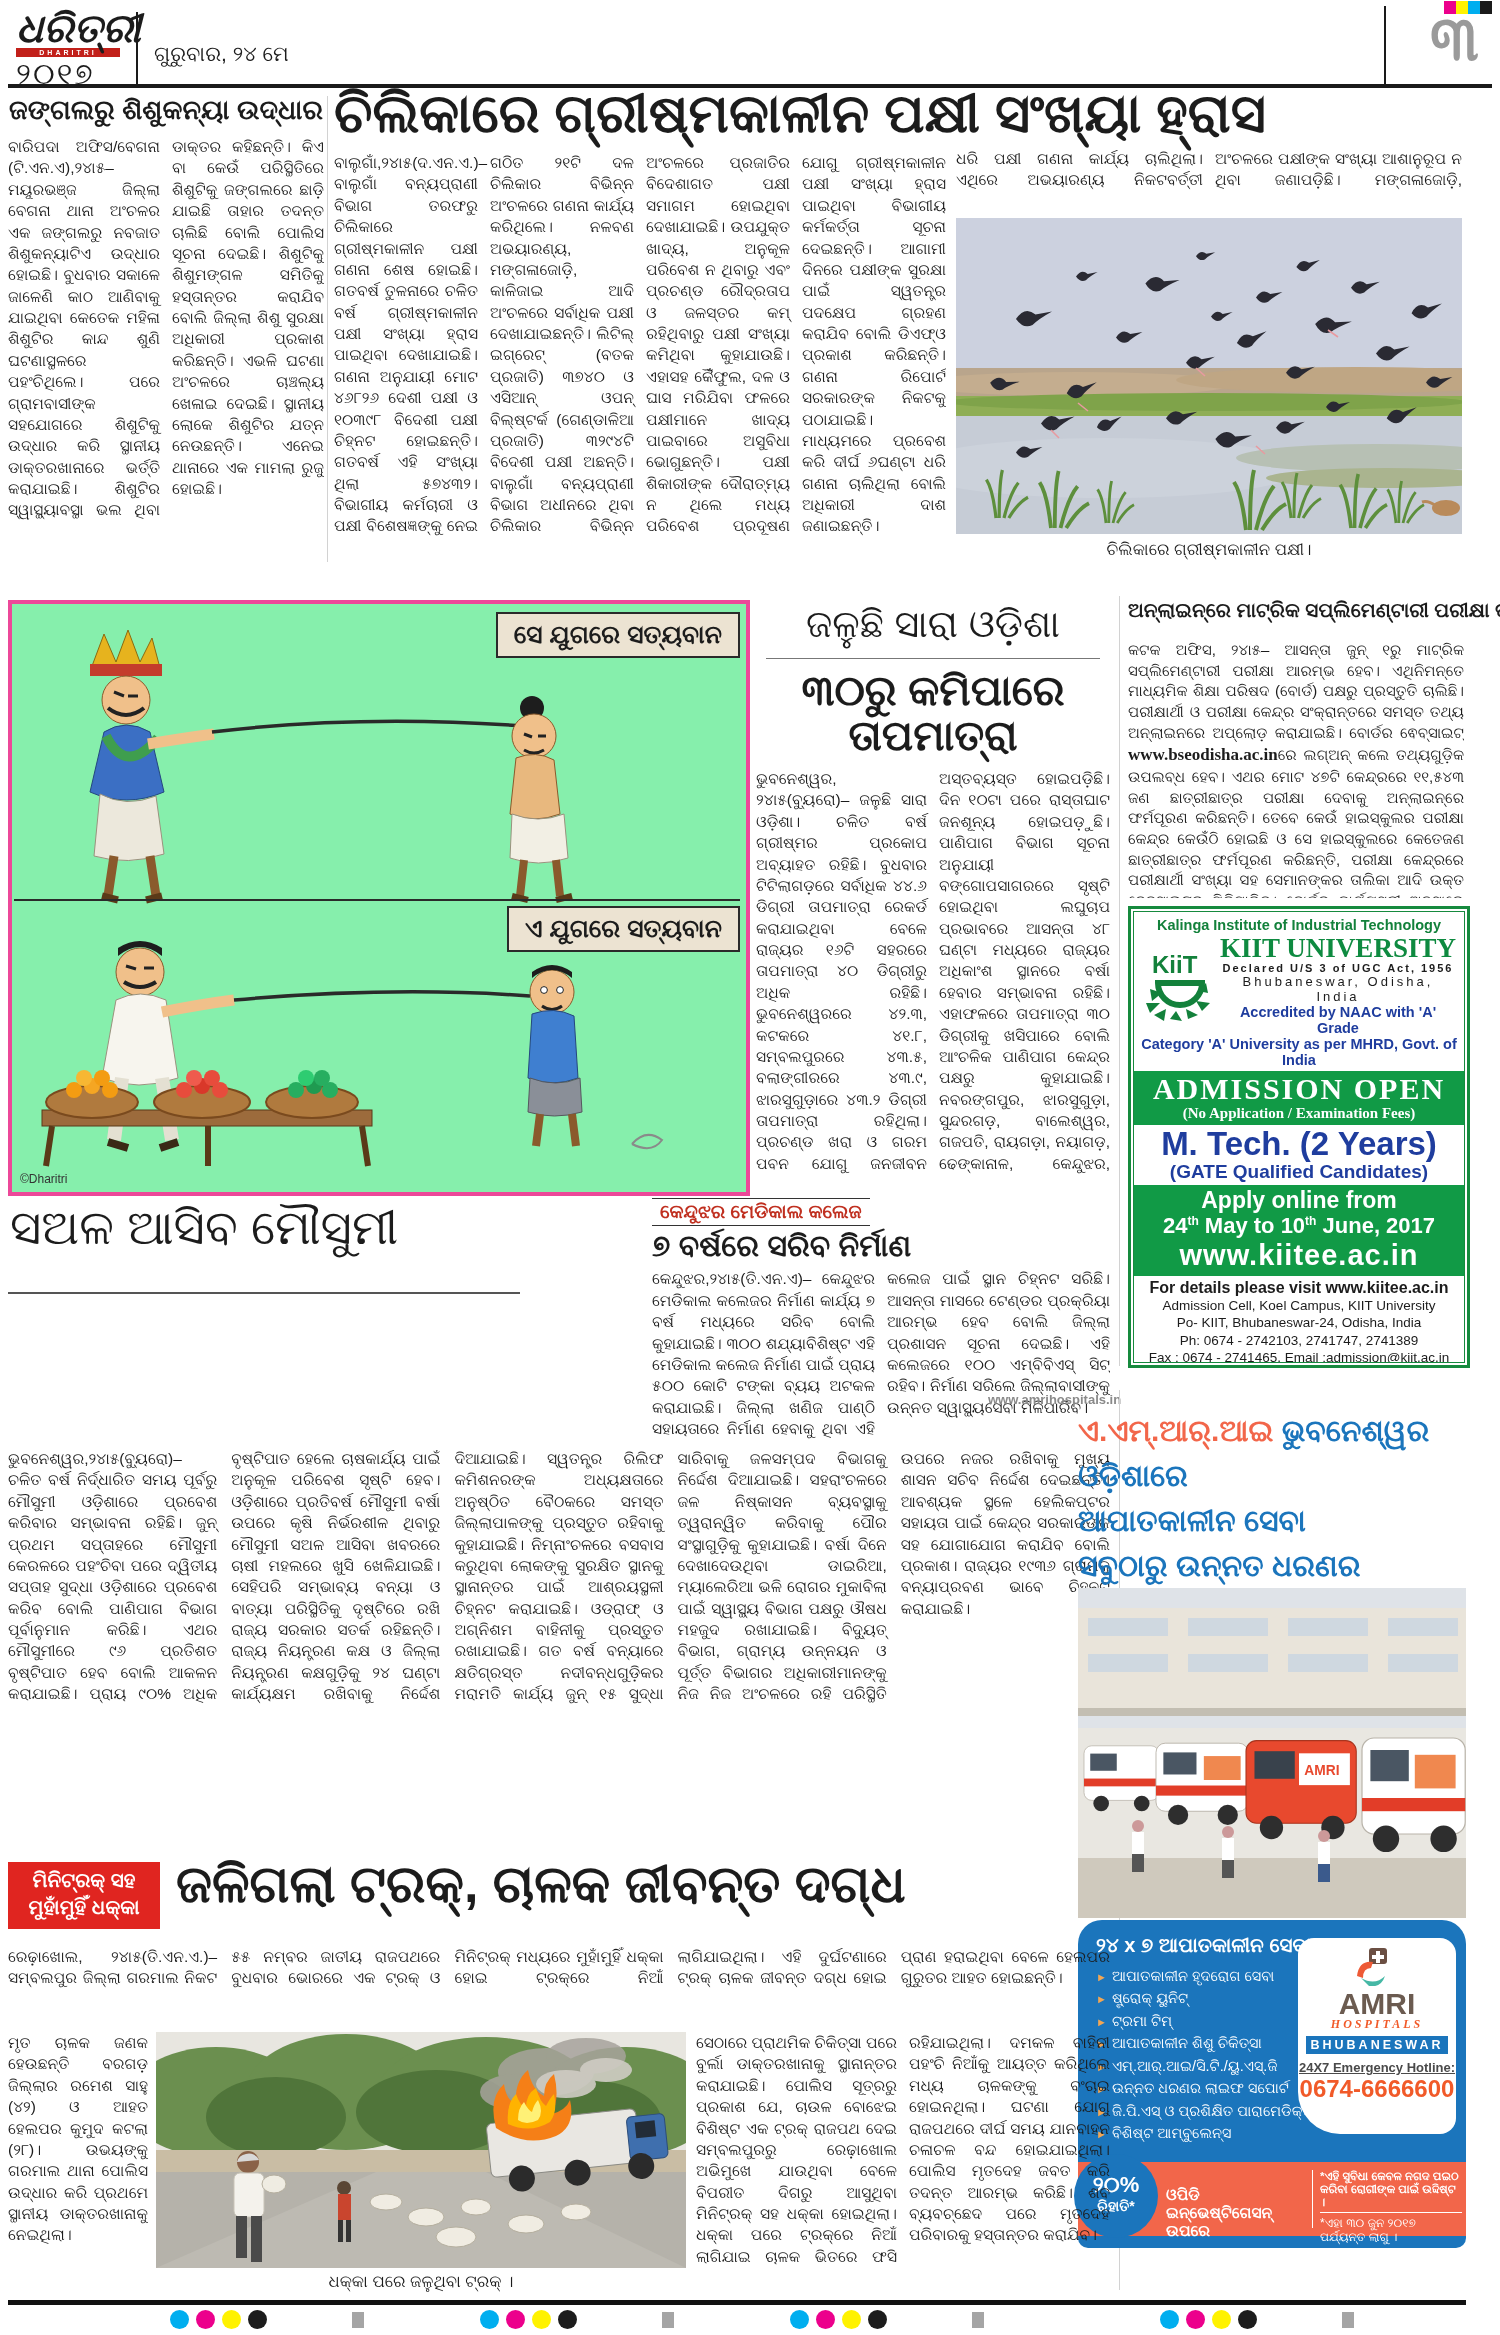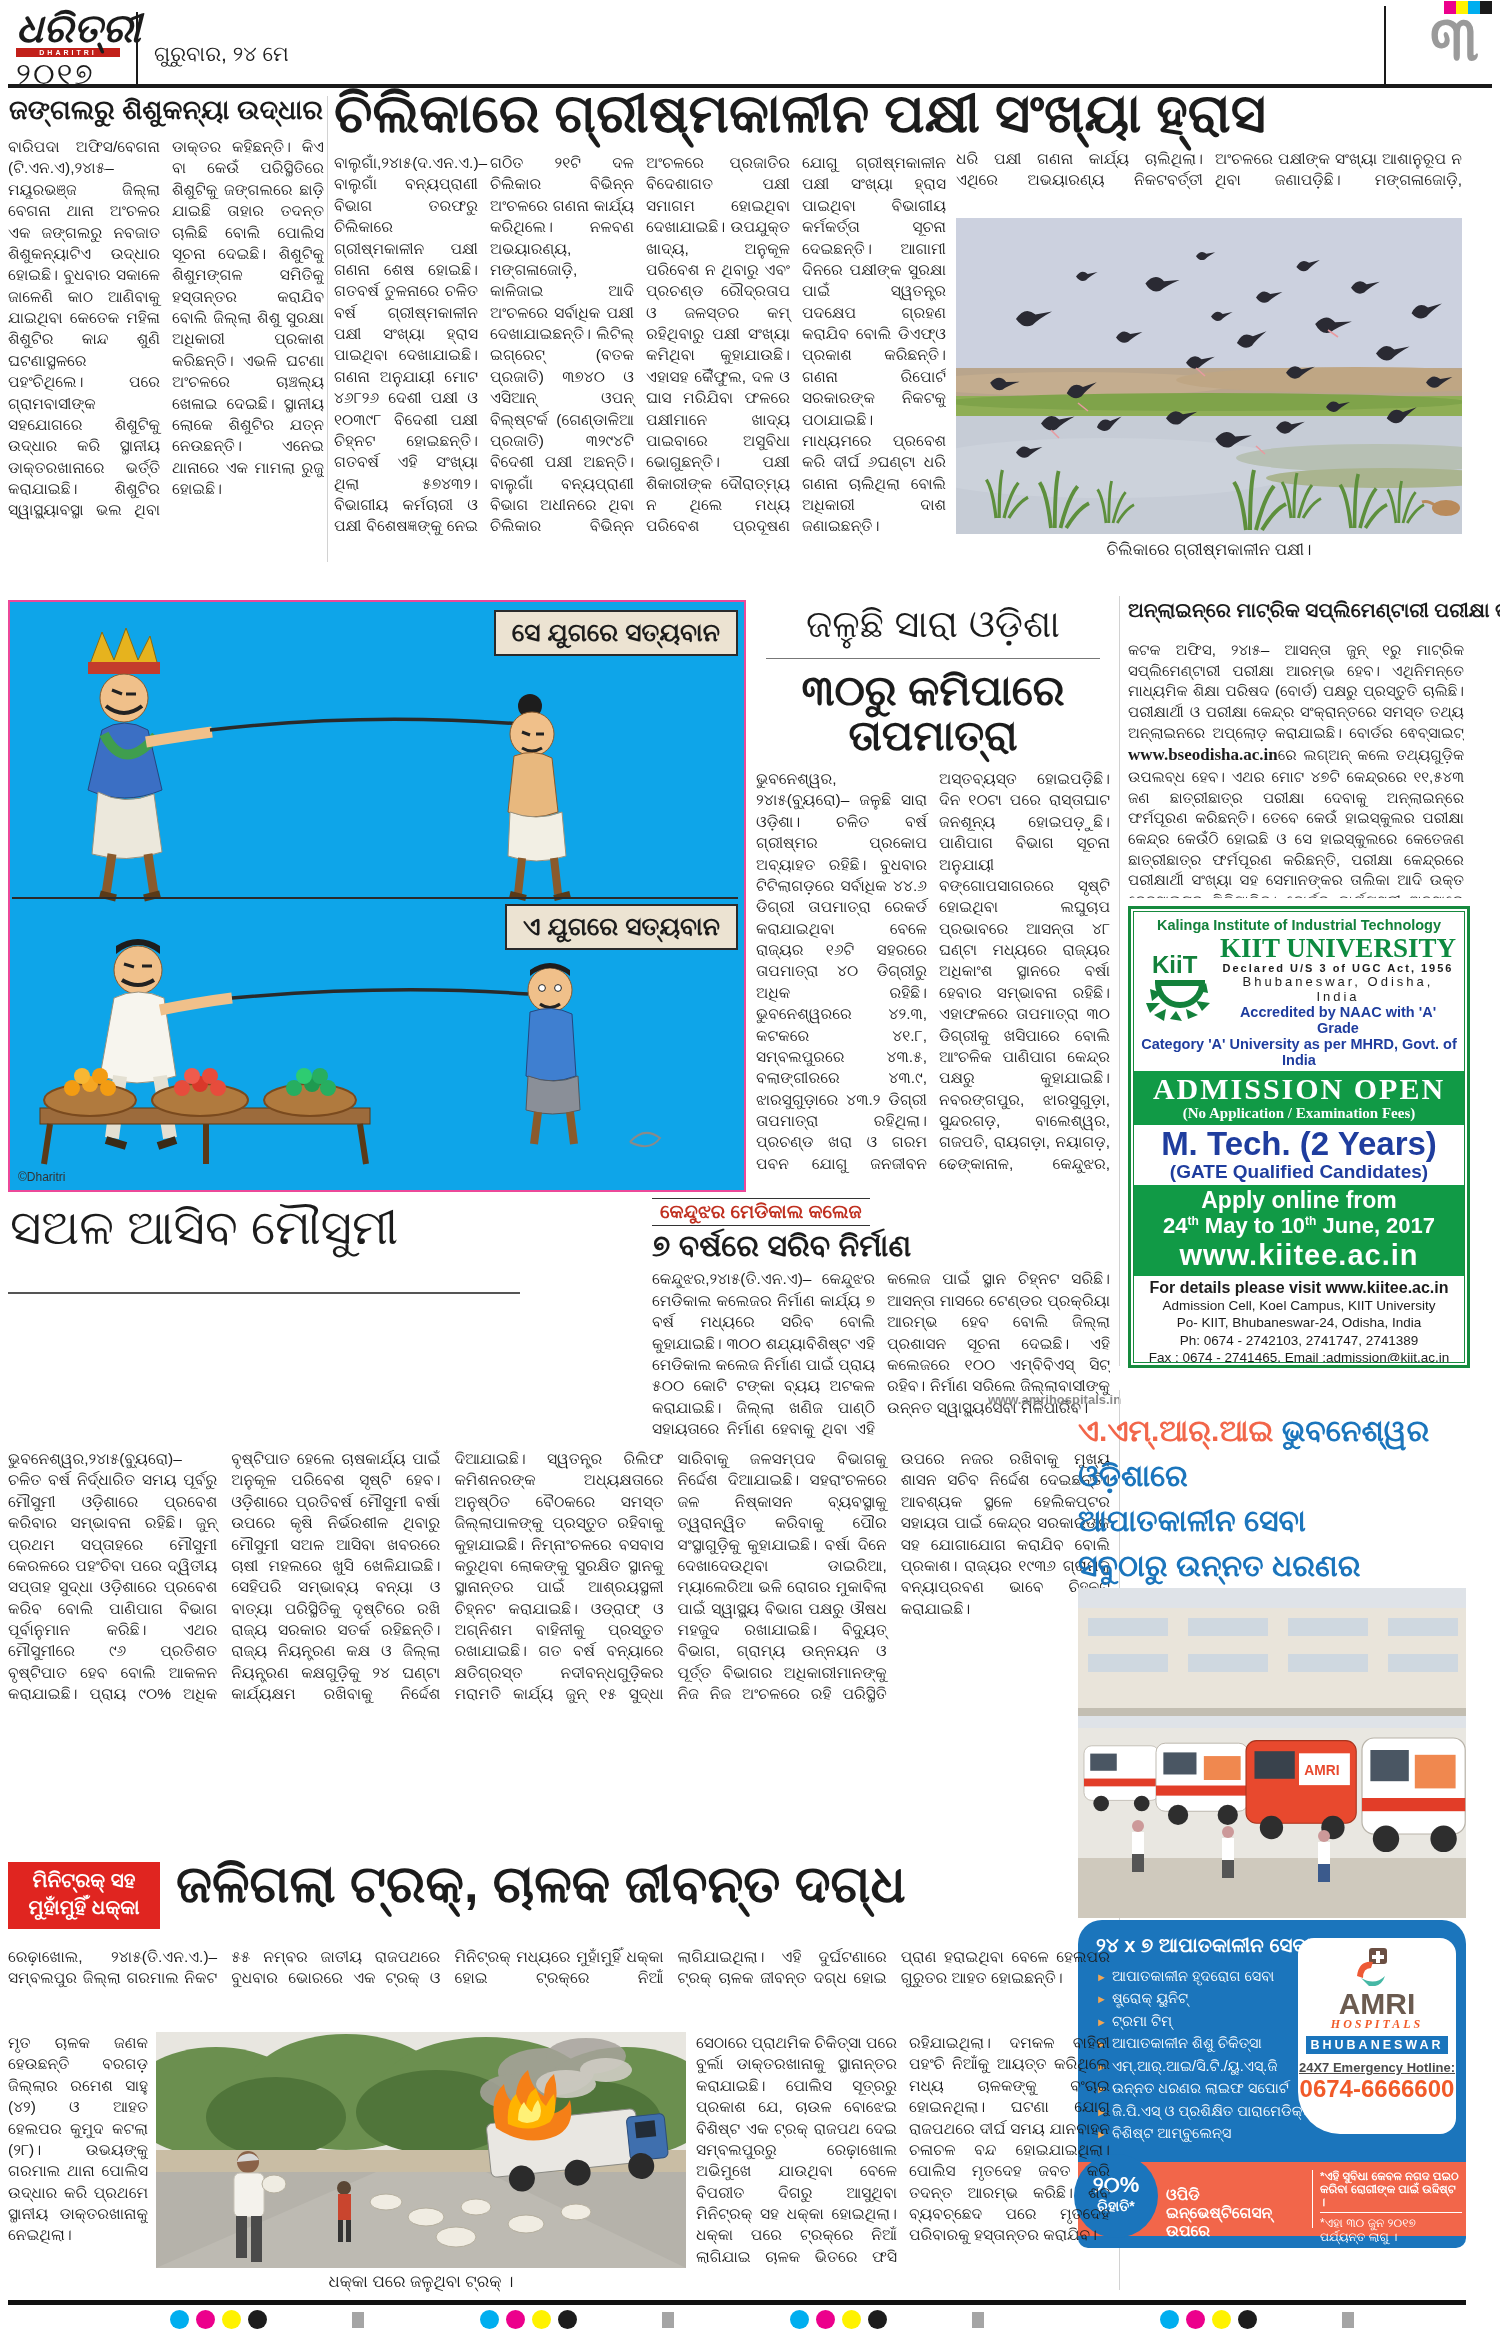--- a/index.html
+++ b/index.html
@@ -17,21 +17,21 @@
   
   #mast-logo{font-size:40px;font-weight:bold;font-style:italic;line-height:1;}
   #mast-band{background:#c2201a;color:#fff;font-size:7px;letter-spacing:3px;text-align:center;
              width:104px;padding:1px 0;font-weight:bold;}
   #mast-year{font-size:30px;line-height:1.1;letter-spacing:2px;}
   #page-num{font-size:62px;color:#9a9a9a;font-weight:bold;line-height:1;}
   #top-rule{background:#1a1a1a;height:4px;}
   .hdr-bar{background:#1a1a1a;width:2px;}
   .cmyk-sq{width:12px;height:13px;display:inline-block;}
   
-  #cartoon-box{border:2px solid #ec4899;background:#0ea5e9;}
+  #cartoon-box{border:4px solid #ec4899;background:#86efac;}
   .cartoon-label{border:2px solid #2a2a2a;background:#ece3d2;font-weight:bold;font-size:25px;
                  padding:6px 16px;}
   #cartoon-credit{font-size:12px;color:#333;}
   
   #weather-kicker{font-size:38px;line-height:1.1;}
   #weather-rule{height:1px;background:#777;}
   #weather-headline{font-size:42px;}
   
   #matric-headline{font-size:20px;white-space:nowrap;}
   .latin-url{font-family:"Liberation Serif",serif;font-size:17px;font-weight:bold;}

